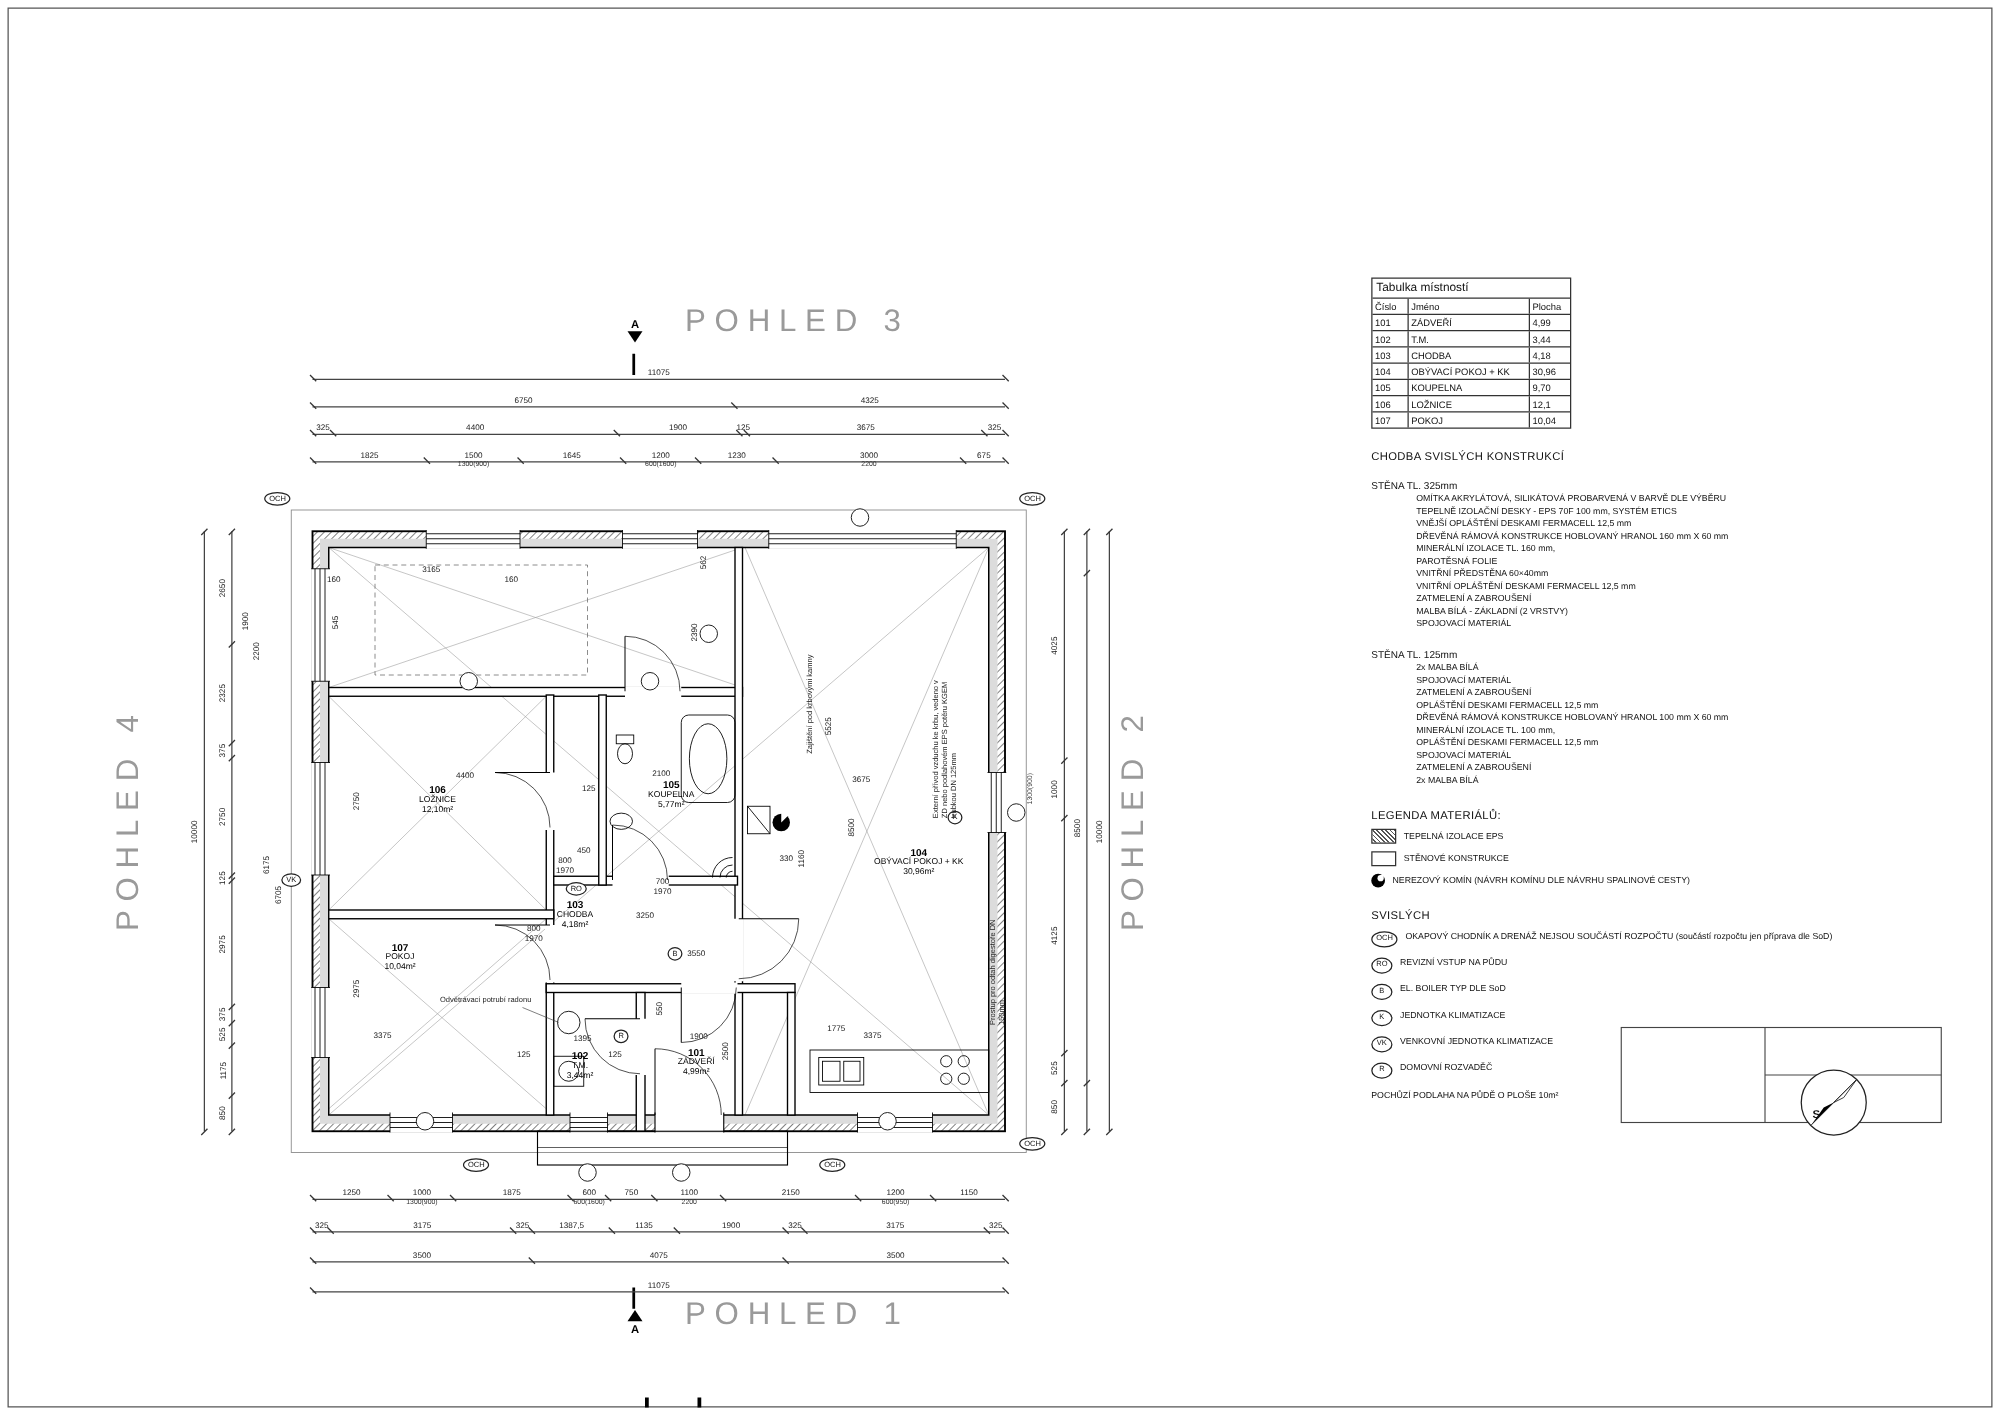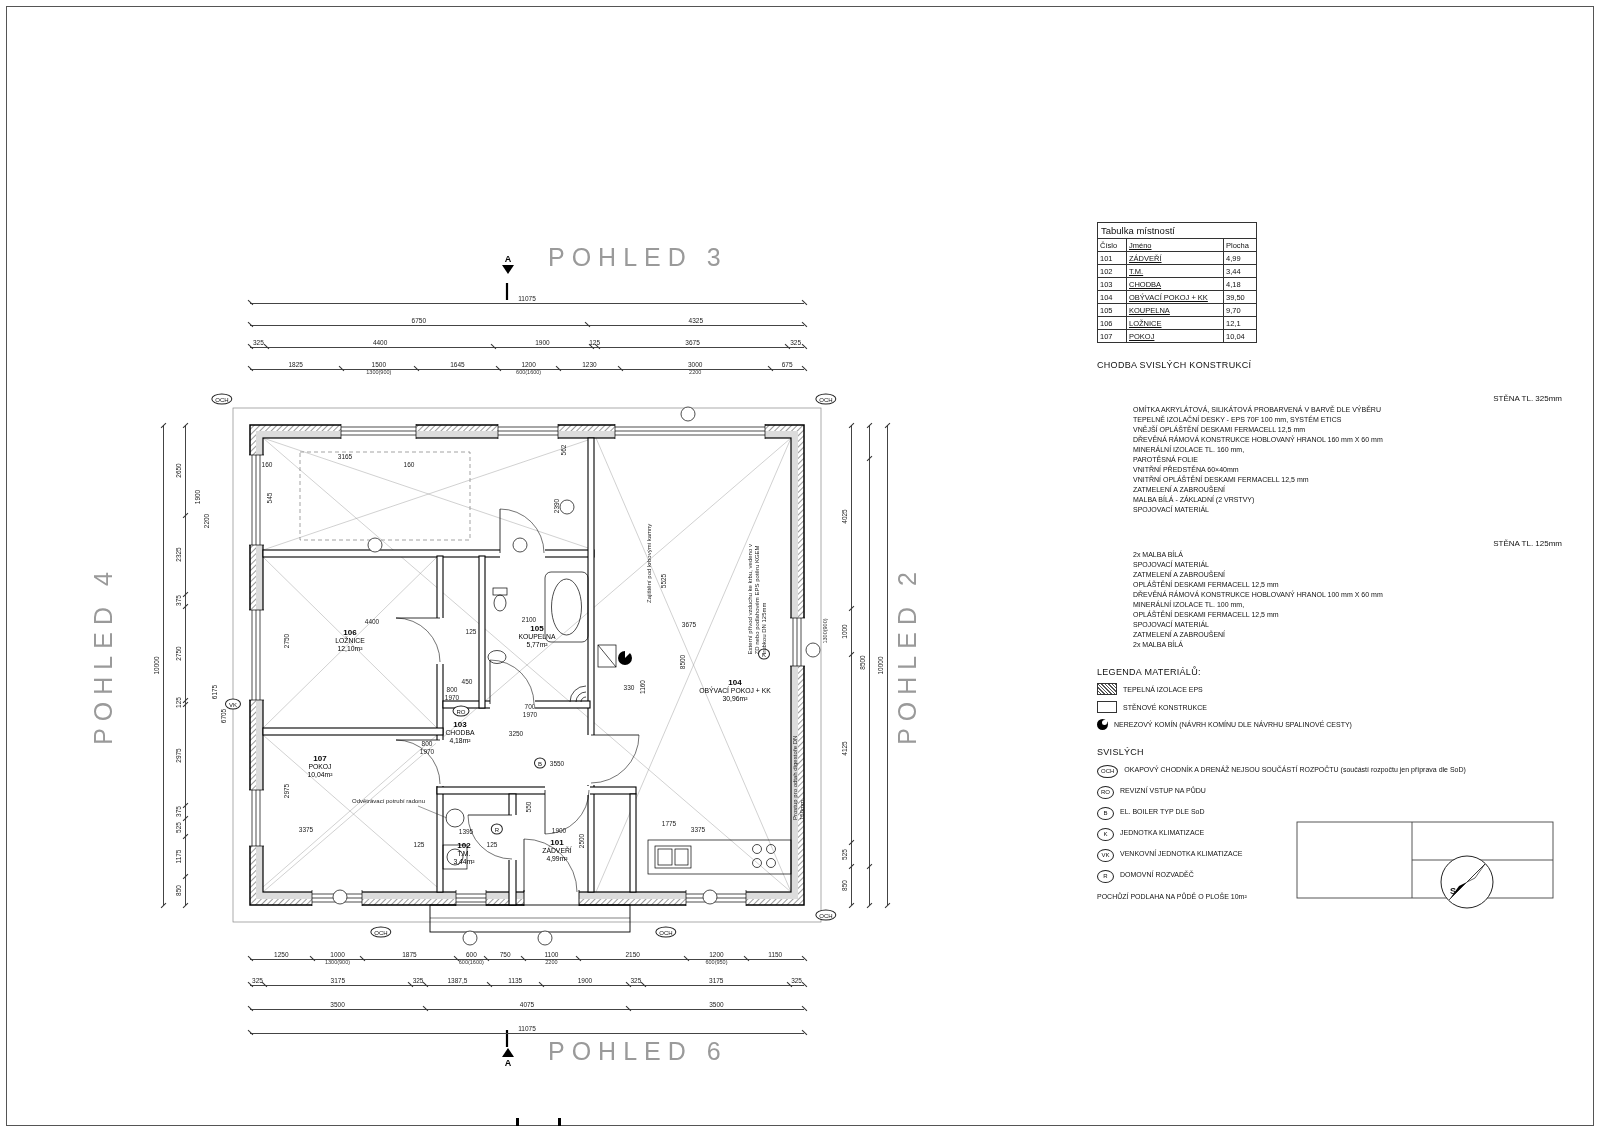--- a/index.html
+++ b/index.html
@@ -57,25 +57,25 @@
   
   .ann{position:absolute;font-size:6px;line-height:7px;color:#222;}
 
   
   .side-panel{position:absolute;left:1097px;top:222px;width:465px;color:#111;}
   .rt{border:1px solid #333;width:158px;background:#fff;}
   .rt-title{border-bottom:1px solid #333;font-size:9.5px;padding:2px 3px;}
   .rt-row{display:flex;font-size:7.5px;border-bottom:0.5px solid #333;height:12px;align-items:center;justify-content:flex-end;}
   .rt-row:last-child{border-bottom:none;}
   .rt-c1{width:26px;border-right:0.5px solid #333;padding-left:2px;height:100%;display:flex;align-items:center;}
-  .rt-c2{flex:1;border-right:0.5px solid #333;padding-left:2px;height:100%;display:flex;align-items:center;text-decoration:underline;}
+  .rt-c2{flex:1;border-right:0.5px solid #333;padding-left:2px;height:100%;display:flex;align-items:center;}
   .rt-c3{width:30px;padding-left:2px;height:100%;display:flex;align-items:center;}
   .areas{margin-top:9px;font-size:8px;line-height:14px;}
   .sec-h{font-size:9px;margin-top:17px;letter-spacing:0.3px;}
-  .wb-title{font-size:8px;margin-top:24px;text-align:right;}
+  .wb-title{font-size:8px;margin-top:14px;}
   .layers{margin:2px 0 0 36px;font-size:7px;line-height:10px;}
   .legend-item{display:flex;align-items:center;gap:6px;font-size:7px;margin-top:6px;}
   .leg-box{width:18px;height:10px;border:0.9px solid #333;flex-shrink:0;background:#fff;}
   .leg-hatch{background:repeating-linear-gradient(45deg,#fff,#fff 1.5px,#555 1.5px,#555 2.5px);}
   .leg-circle{width:11px;height:11px;border-radius:50%;background:#000;position:relative;flex-shrink:0;}
   .leg-circle::after{content:"";position:absolute;width:5px;height:5px;background:#fff;
         border-radius:50% 0 50% 50%;top:1px;left:5px;}
   .pz-item{display:flex;gap:6px;font-size:7px;margin-top:8px;align-items:flex-start;line-height:9px;}
   .pz-sym{border:0.9px solid #222;border-radius:50%;font-size:6px;padding:1px 3px;min-width:9px;
           text-align:center;flex-shrink:0;background:#fff;}
@@ -251,21 +251,21 @@
 
     <g>
       <circle cx="1467" cy="882" r="26" fill="#fff" stroke="#222" stroke-width="1"></circle>
       <line x1="1485" y1="864" x2="1449" y2="900" stroke="#222" stroke-width="0.7"></line>
       <polygon points="1467,882 1449,900 1459,886" fill="#000"></polygon>
       <polygon points="1467,882 1485,864 1475,878" fill="none" stroke="#222" stroke-width="0.7"></polygon>
     </g>
   </svg>
 
   <div class="pohled" style="left:548px;top:243px">POHLED 3</div>
-  <div class="pohled" style="left:548px;top:1037px">POHLED 6</div>
+  <div class="pohled" style="left:548px;top:1037px">POHLED 1</div>
   <div class="pohled pohled-rot" style="left:103px;top:655px">POHLED 4</div>
   <div class="pohled pohled-rot" style="left:907px;top:655px">POHLED 2</div>
 
   <div class="sec-marker" style="left:497px;top:254px">
     <div>A</div>
     <div class="sec-tri"></div>
   </div>
   <div class="sec-marker" style="left:497px;top:1048px">
     <div class="sec-tri up"></div>
     <div>A</div>
@@ -753,21 +753,21 @@
 
         <div class="rt-row">
           <span class="rt-c1">103</span>
           <span class="rt-c2">CHODBA</span>
           <span class="rt-c3">4,18</span>
         </div>
 
         <div class="rt-row">
           <span class="rt-c1">104</span>
           <span class="rt-c2">OBÝVACÍ POKOJ + KK</span>
-          <span class="rt-c3">39,50</span>
+          <span class="rt-c3">30,96</span>
         </div>
 
         <div class="rt-row">
           <span class="rt-c1">105</span>
           <span class="rt-c2">KOUPELNA</span>
           <span class="rt-c3">9,70</span>
         </div>
 
         <div class="rt-row">
           <span class="rt-c1">106</span>

